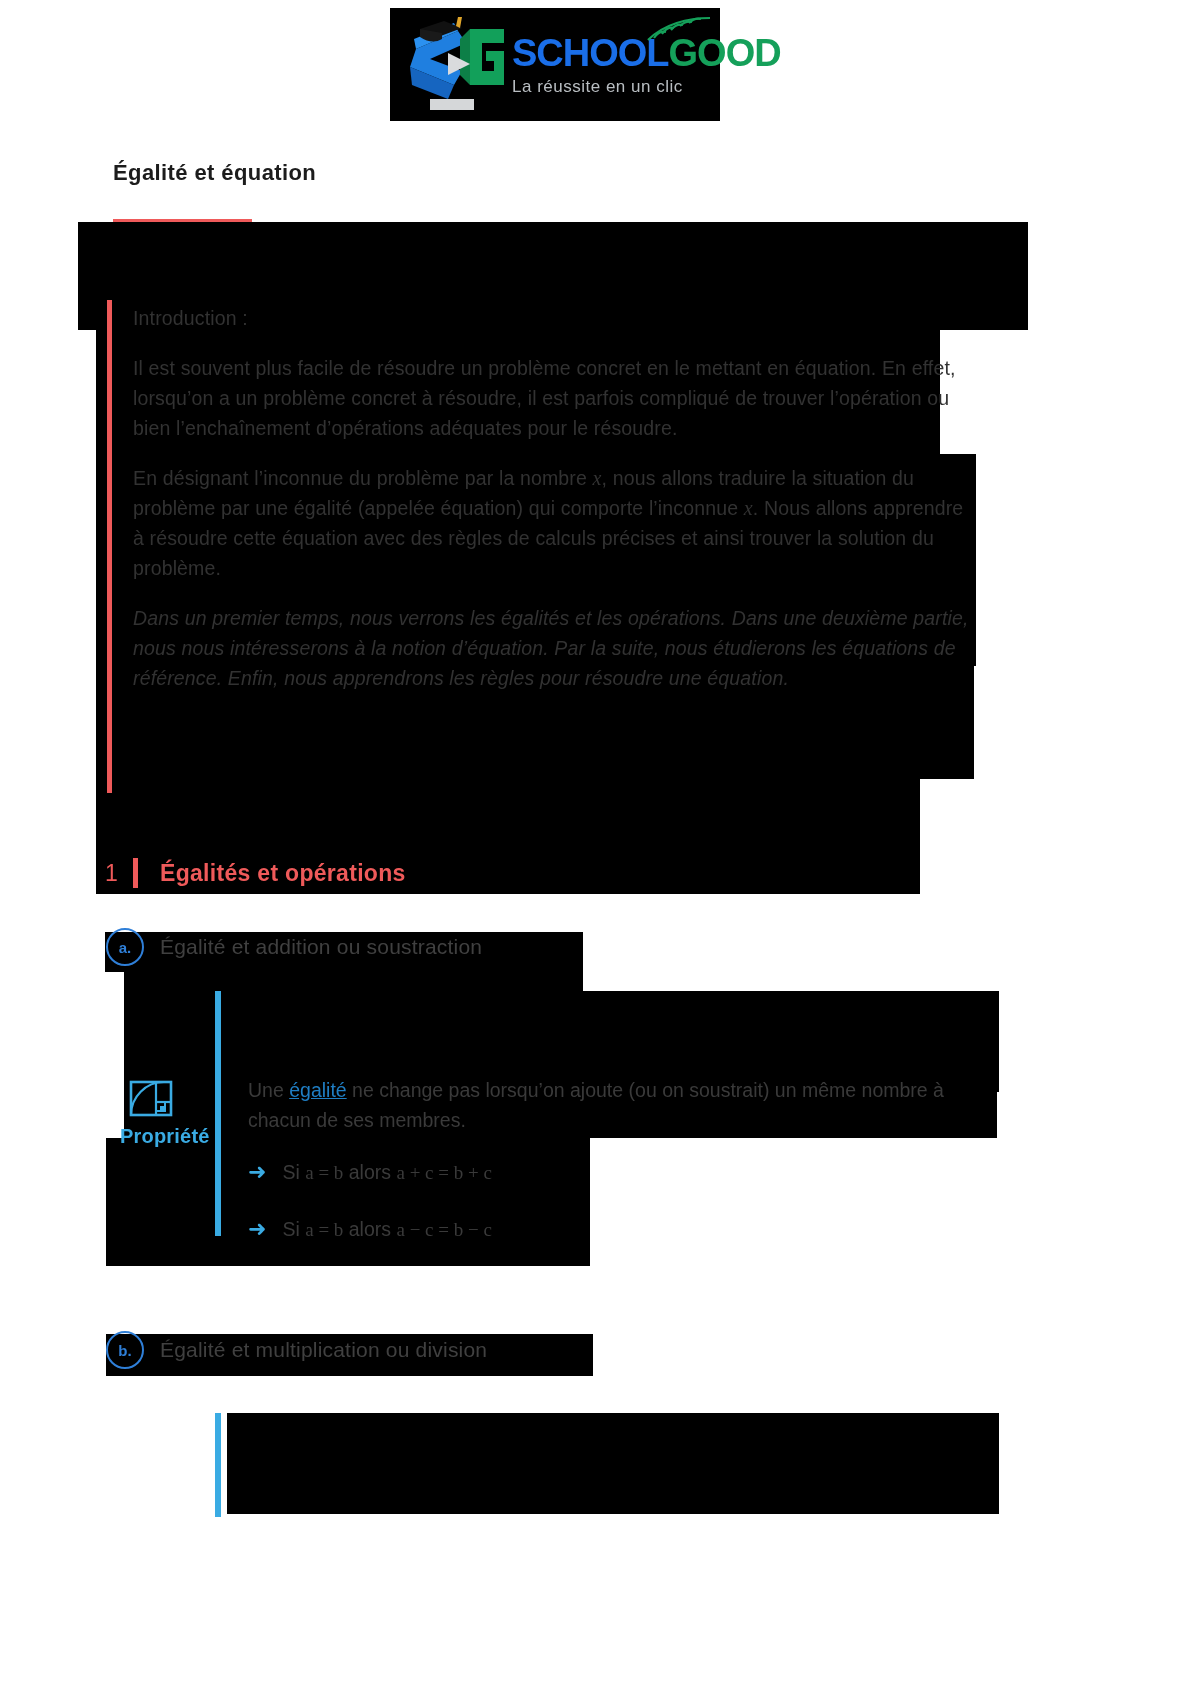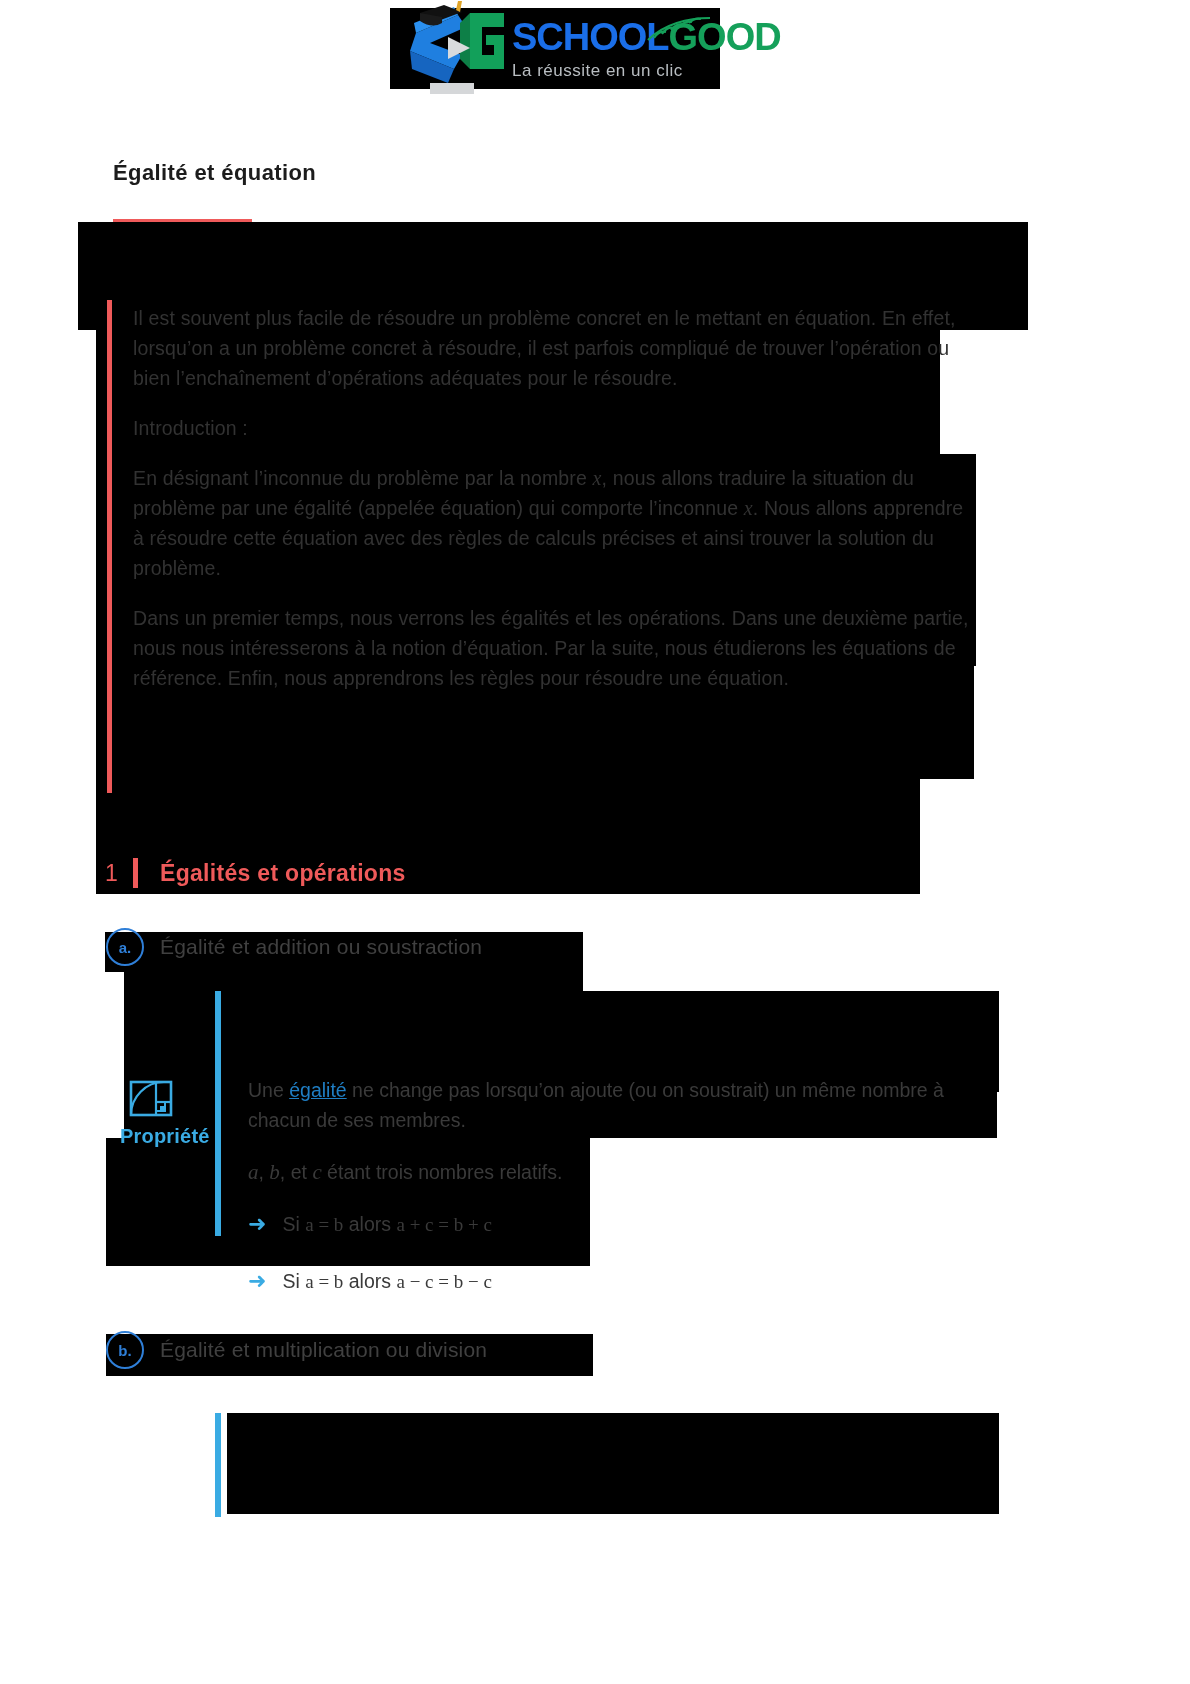--- a/index.html
+++ b/index.html
@@ -8,21 +8,21 @@
     background:#ffffff;
     font-family:"Liberation Sans","DejaVu Sans",sans-serif;
     position:relative;
     overflow:hidden;
     -webkit-font-smoothing:antialiased;
   }
   .page{position:relative;width:1190px;height:1684px;}
 
   
   .logo-band{
-    position:absolute;left:390px;top:8px;width:330px;height:81px;
+    position:absolute;left:390px;top:8px;width:330px;height:113px;
     background:#000;
   }
   .logo-inner{position:absolute;inset:0;display:flex;align-items:center;}
   .logo-mark{position:relative;width:112px;height:100px;margin-left:6px;flex:0 0 auto;}
   .logo-text{margin-left:4px;line-height:1;}
   .logo-word{font-size:38px;font-weight:bold;letter-spacing:-1px;white-space:nowrap;}
   .w-school{color:#1a6ee8;}
   .w-good{color:#15a05a;}
   .logo-tag{font-size:17px;color:#b9bec2;letter-spacing:.5px;margin-top:6px;white-space:nowrap;}
   .logo-wreath{position:absolute;right:6px;top:6px;}
@@ -39,21 +39,21 @@
   
   .mask{position:absolute;background:#000;}
 
   
   .intro-bar{position:absolute;left:107px;top:300px;width:5px;height:493px;background:#ef5a5a;}
   .intro-text{
     position:absolute;left:133px;top:303px;width:845px;
     color:#323232;font-size:19.5px;line-height:30px;letter-spacing:.15px;
   }
   .intro-text p{margin:0 0 20px 0;}
-  .intro-text p:last-child{margin-bottom:0;}
+  .intro-text p:last-child{margin-bottom:0;font-style:italic;}
   .mi{font-family:"Liberation Serif","DejaVu Serif",serif;font-style:italic;font-size:20px;}
 
   
   .sec1{position:absolute;left:105px;top:855px;display:flex;align-items:center;height:36px;}
   .sec1-num{color:#ef5a5a;font-size:23px;font-weight:500;width:28px;}
   .sec1-pipe{width:5px;height:30px;background:#ef5a5a;margin-right:22px;}
   .sec1-label{color:#ef5a5a;font-size:23px;font-weight:bold;letter-spacing:.3px;}
 
   
   .sub{position:absolute;display:flex;align-items:center;height:34px;}
@@ -127,22 +127,22 @@
 
   <div class="mask" style="left:78px;top:222px;width:950px;height:108px;"></div>
   <div class="mask" style="left:96px;top:330px;width:844px;height:124px;"></div>
   <div class="mask" style="left:96px;top:454px;width:880px;height:212px;"></div>
   <div class="mask" style="left:96px;top:666px;width:878px;height:113px;"></div>
   <div class="mask" style="left:96px;top:779px;width:824px;height:111px;"></div>
 
   <div class="intro-bar"></div>
 
   <div class="intro-text">
+    <p>Introduction :</p>
     <p>Il est souvent plus facile de résoudre un problème concret en le mettant en équation. En effet, lorsqu’on a un problème concret à résoudre, il est parfois compliqué de trouver l’opération ou bien l’enchaînement d’opérations adéquates pour le résoudre.</p>
-    <p>Introduction :</p>
     <p><span>En désignant l’inconnue du problème par la nombre </span><span class="mi">x</span><span>, nous allons traduire la situation du problème par une égalité (appelée équation) qui comporte l’inconnue </span><span class="mi">x</span><span>. Nous allons apprendre à résoudre cette équation avec des règles de calculs précises et ainsi trouver la solution du problème.</span></p>
     <p>Dans un premier temps, nous verrons les égalités et les opérations. Dans une deuxième partie, nous nous intéresserons à la notion d’équation. Par la suite, nous étudierons les équations de référence. Enfin, nous apprendrons les règles pour résoudre une équation.</p>
   </div>
 
   <div class="mask" style="left:96px;top:838px;width:824px;height:56px;"></div>
   <div class="sec1">
     <div class="sec1-num">1</div>
     <div class="sec1-pipe"></div>
     <div class="sec1-label">Égalités et opérations</div>
   </div>
@@ -167,21 +167,20 @@
       <line x1="27" y1="4" x2="27" y2="37" stroke="#3aabe3" stroke-width="2.2"></line>
       <line x1="27" y1="24" x2="42" y2="24" stroke="#3aabe3" stroke-width="2.2"></line>
       <rect x="27" y="24" width="9" height="9" fill="none" stroke="#3aabe3" stroke-width="2"></rect>
       <rect x="31" y="28" width="5" height="5" fill="#3aabe3"></rect>
     </svg>
   </div>
   <div class="prop-word" style="left:108px;top:1125px;margin-left:12px;">Propriété</div>
 
   <div class="prop-body" style="left:248px;top:1051px;width:760px;margin-top:24px;">
     <p><span>Une </span><a class="lnk" href="#">égalité</a><span> ne change pas lorsqu’on ajoute (ou on soustrait) un même nombre à chacun de ses membres.</span></p>
-    <p><span class="math">a</span><span>, </span><span class="math">b</span><span>, et </span><span class="math">c</span><span> étant trois nombres relatifs.</span></p>
     <div class="bullet-line">
       <span class="arrow">➜</span>
       <span><span>Si </span><span class="mathop">a = b</span><span> alors </span><span class="mathop">a + c = b + c</span></span>
     </div>
     <div class="bullet-line" style="margin-bottom:0;">
       <span class="arrow">➜</span>
       <span><span>Si </span><span class="mathop">a = b</span><span> alors </span><span class="mathop">a − c = b − c</span></span>
     </div>
   </div>
 

